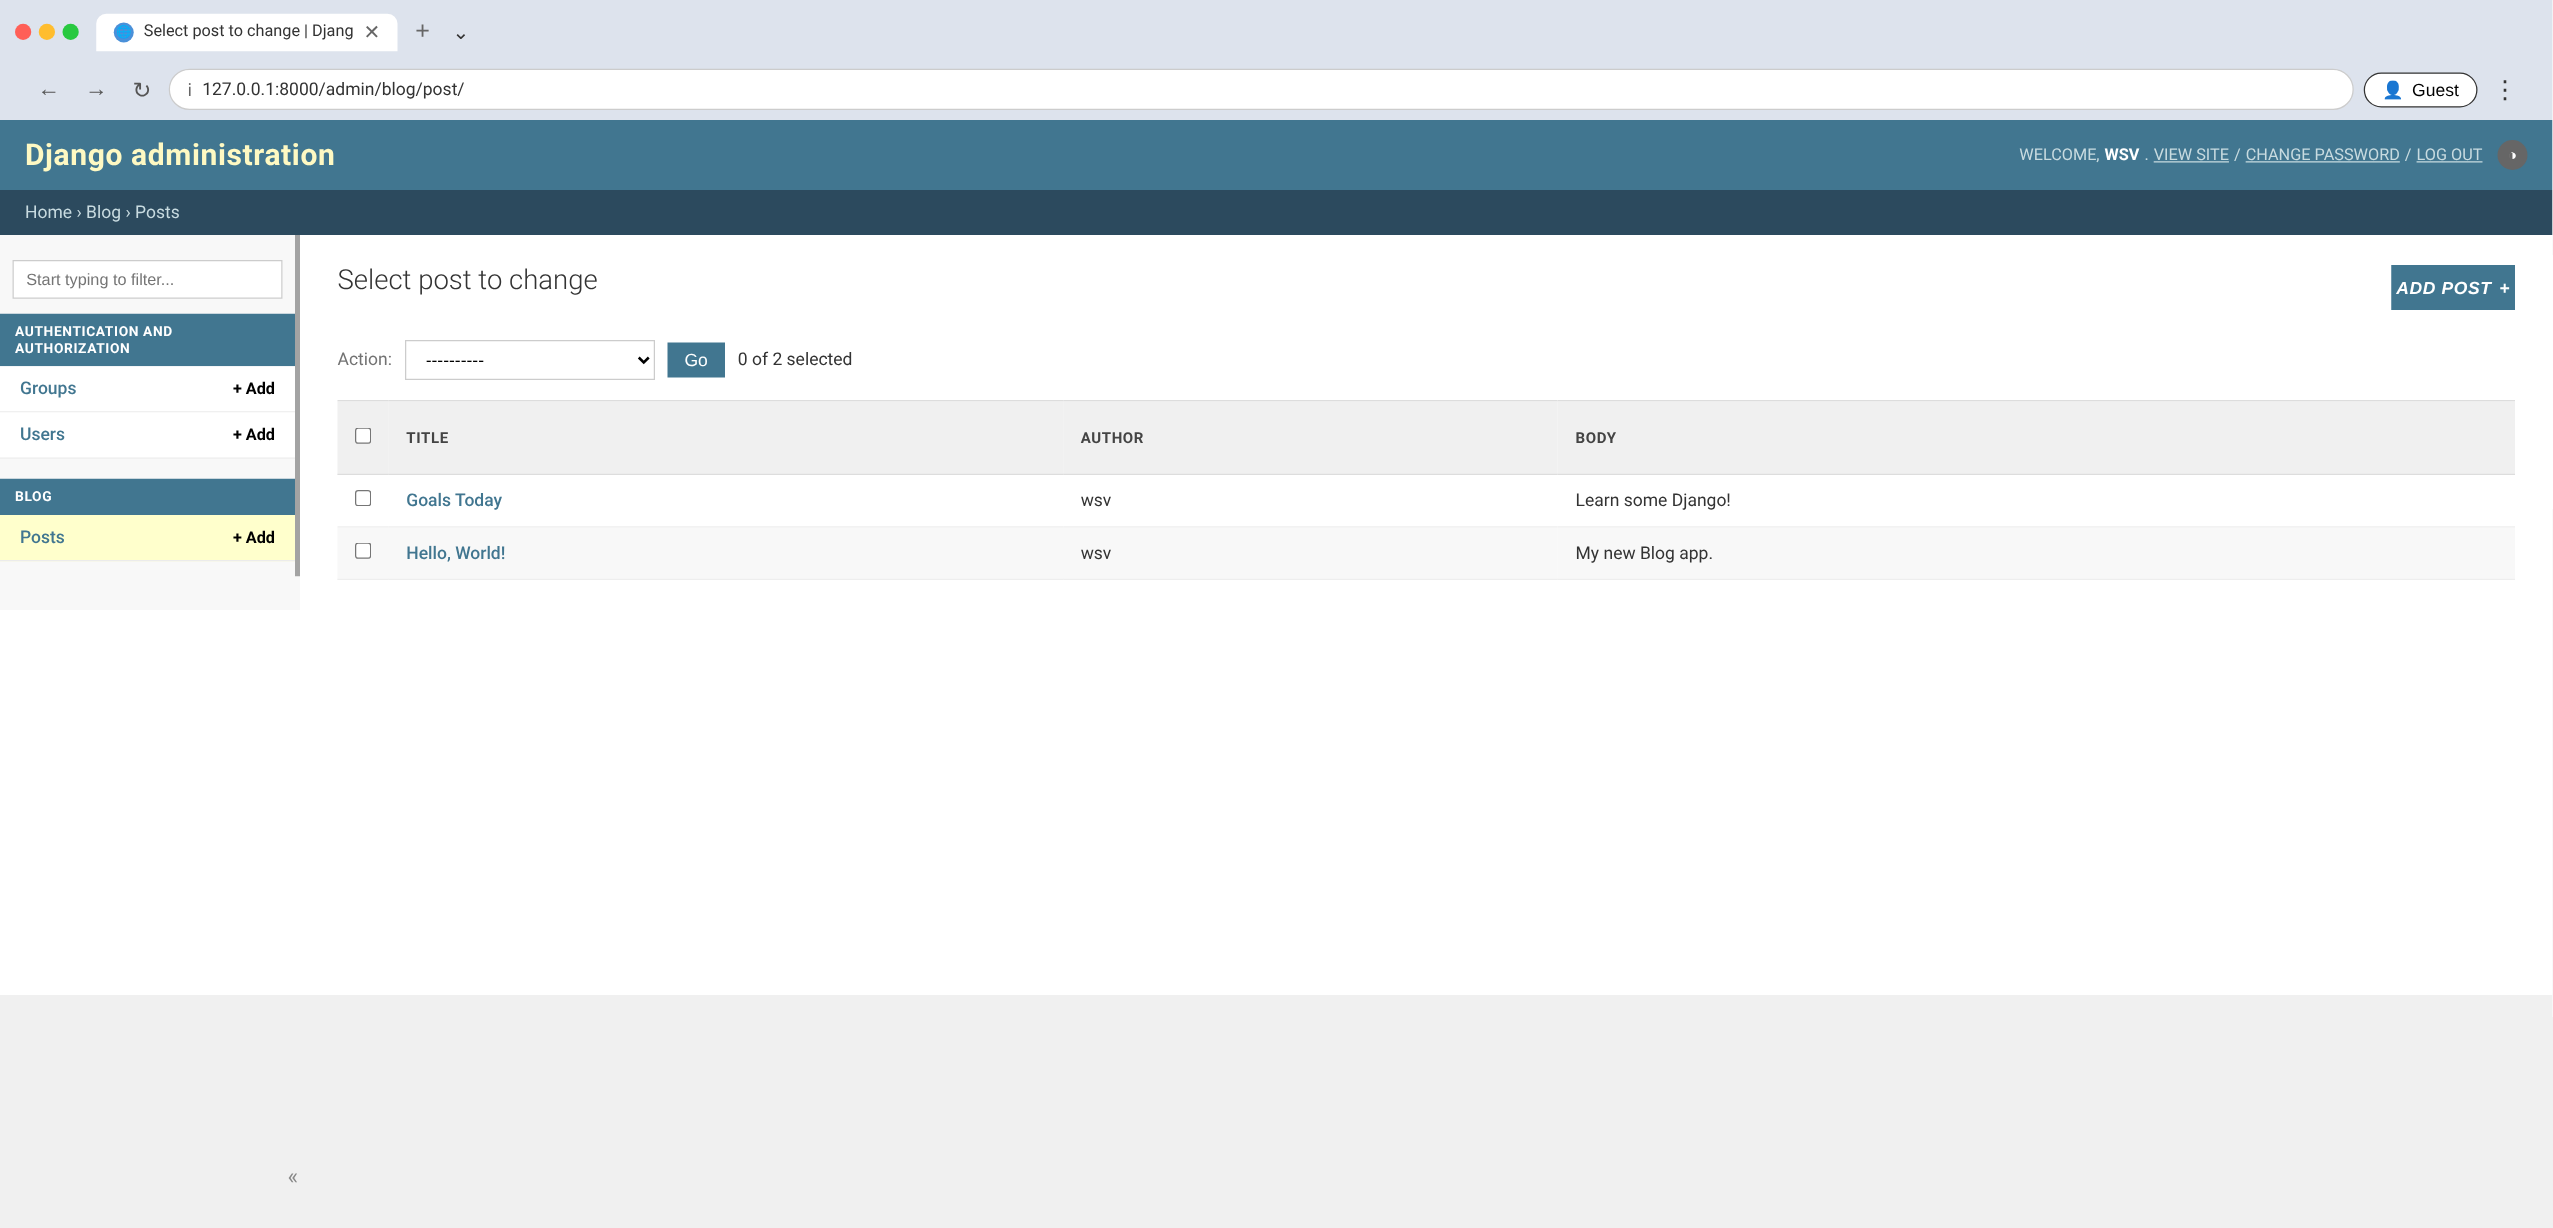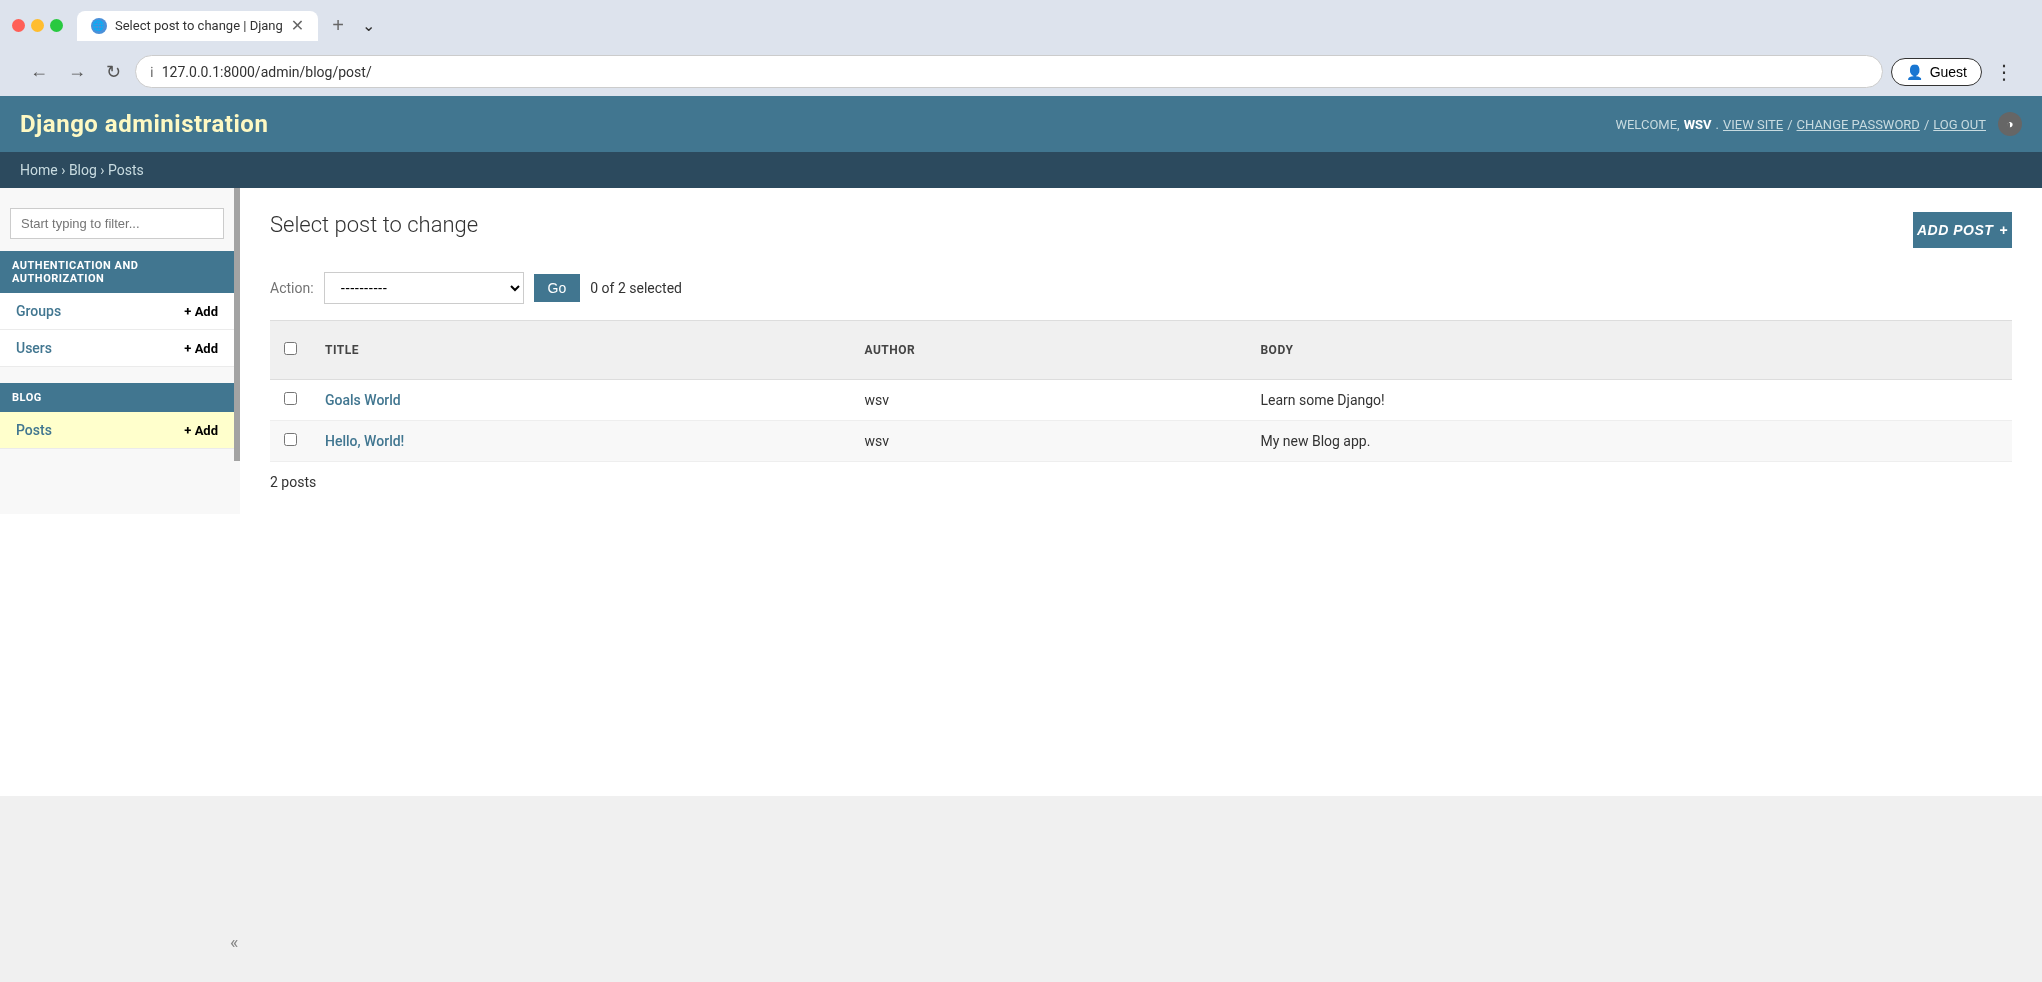--- a/index.html
+++ b/index.html
@@ -161,21 +161,21 @@
     .django-body {
       display: flex;
       background: #f8f8f8;
     }
 
     
     .sidebar {
       width: 240px;
       min-width: 240px;
       background: #f8f8f8;
-      border-right: 6px solid #a3a3a3;
+      border-right: 4px solid #a3a3a3;
       padding: 12px 0;
     }
     .filter-input {
       margin: 8px 10px 12px 10px;
       width: calc(100% - 20px);
       padding: 7px 10px;
       border: 1px solid #ccc;
       background: white;
       font-size: 13px;
       color: #aaa;
@@ -446,34 +446,33 @@
             <th>AUTHOR</th>
             <th>BODY</th>
           </tr>
         </thead>
         <tbody id="posts-tbody">
         <tr>
       <td class="cb-col">
         <input type="checkbox" style="">
       </td>
       <td>
-        <a href="#">Goals World</a>
+        <a href="#">Goals Today</a>
       </td>
       <td>wsv</td>
       <td>Learn some Django!</td>
     </tr>
             <tr>
       <td class="cb-col">
         <input type="checkbox" style="">
       </td>
       <td>
         <a href="#">Hello, World!</a>
       </td>
       <td>wsv</td>
       <td>My new Blog app.</td>
     </tr>
           </tbody>
       </table>
 
-      <div class="post-count">2 posts</div>
     </div>
   </div>
 </div>
 
 </body></html>

